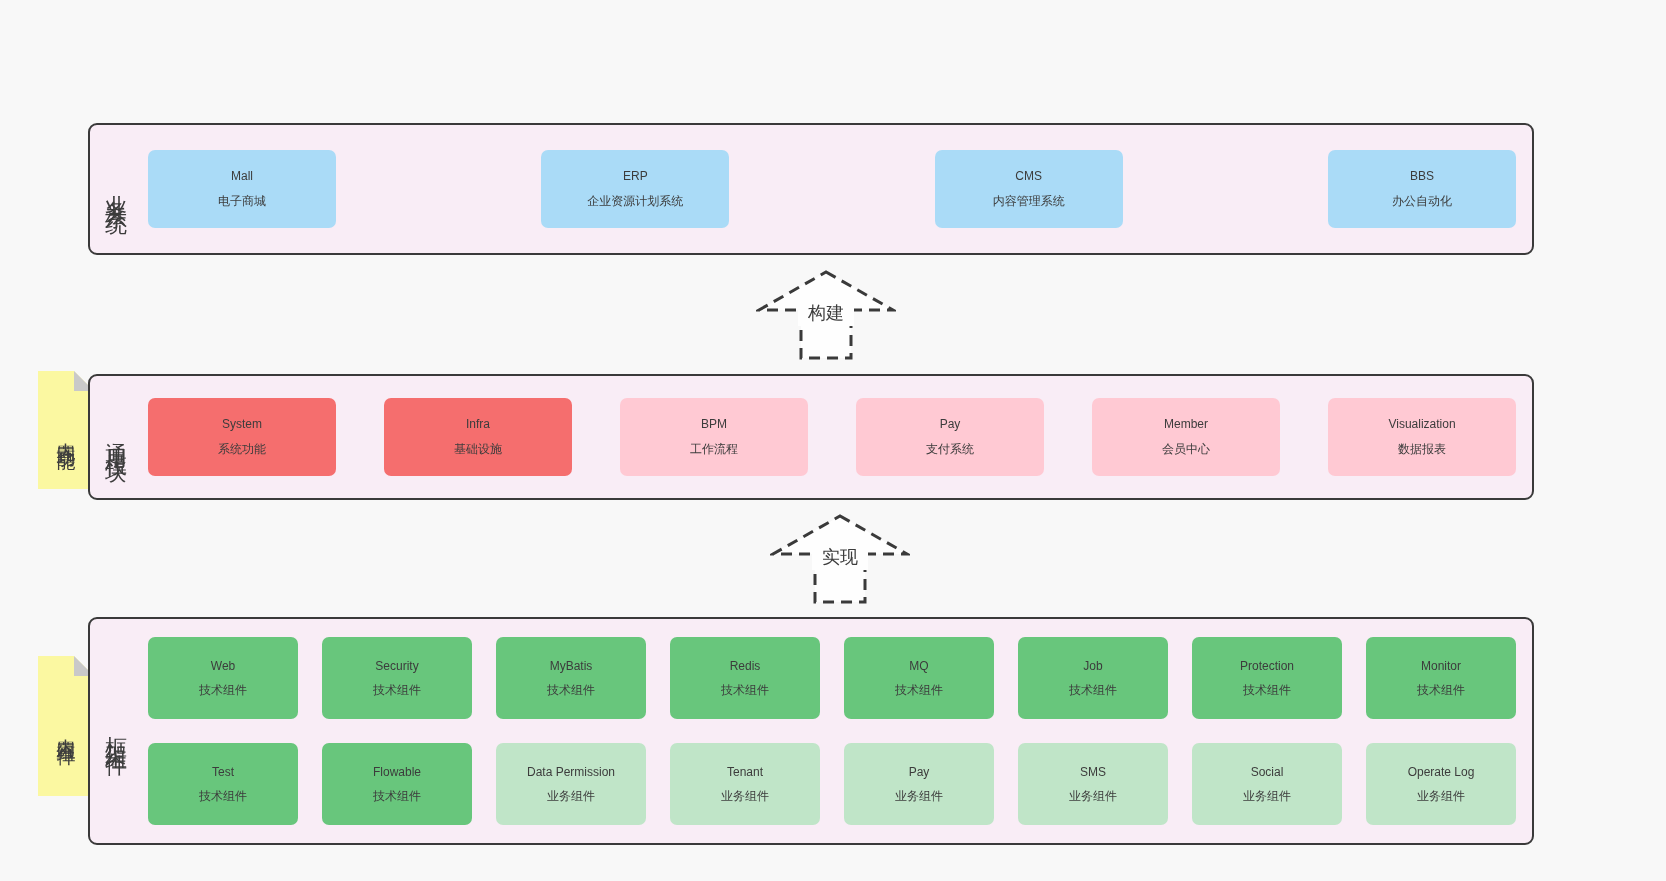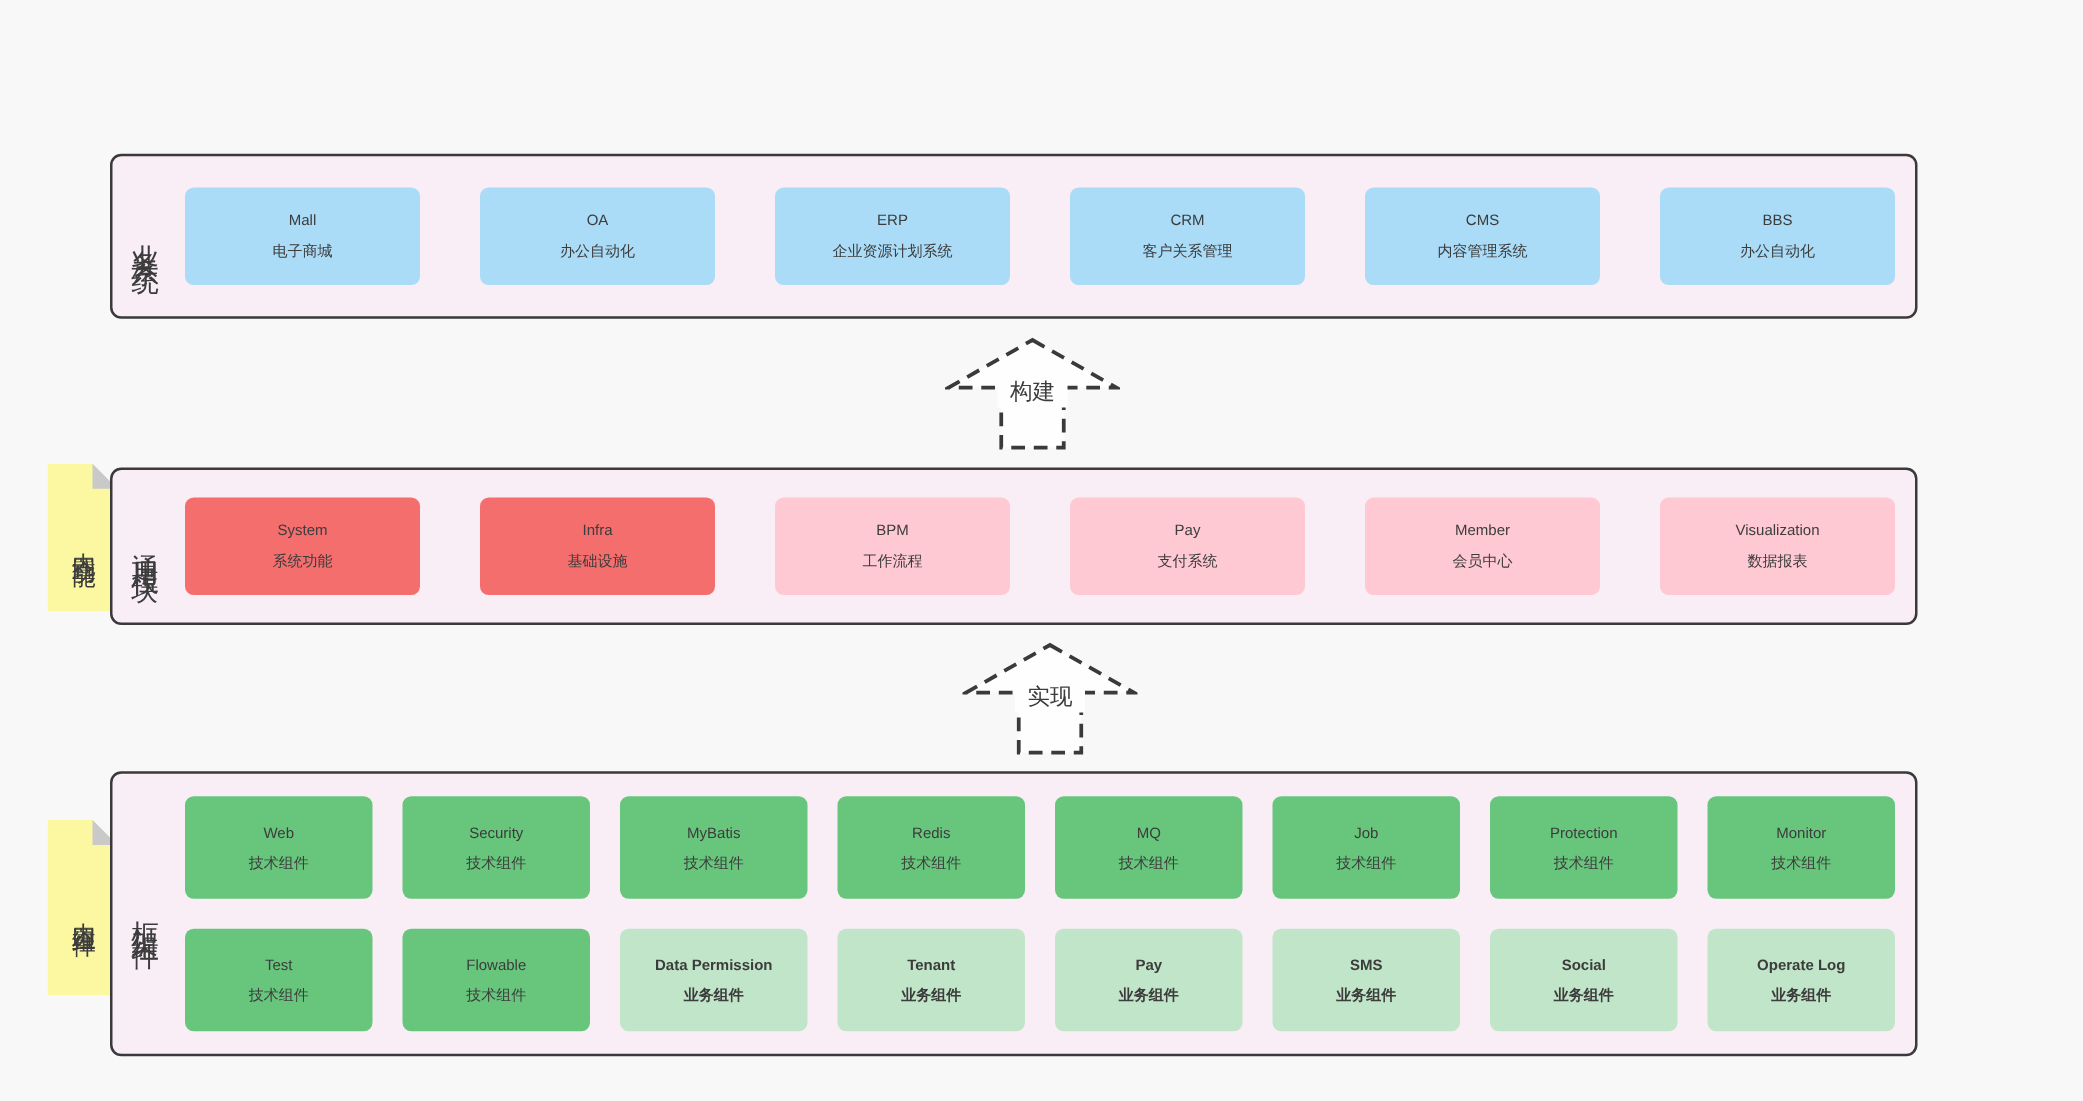--- a/index.html
+++ b/index.html
@@ -51,21 +51,21 @@
     text-align:center;
     font-size:12px;line-height:25px;
     color:var(--text,#3c3c3c);
     padding:2px 6px;box-sizing:border-box;
   }
   .panel-components .box{width:150px;height:82px;line-height:24px;}
   .box--blue{background:var(--blue,#aadbf7);}
   .box--red{background:var(--red,#f56e6e);}
   .box--pink{background:var(--pink,#ffc9d3);}
   .box--green{background:var(--green,#68c67c);}
-  .box--light-green{background:var(--light-green,#c0e5c8);font-weight:bold;}
+  .box--light-green{background:var(--light-green,#c0e5c8);}
 
   
   .sticky{position:absolute;z-index:1;}
   #sticky-modules{left:38px;top:371px;width:56px;height:118px;}
   #sticky-components{left:38px;top:656px;width:56px;height:140px;}
   .sticky svg{position:absolute;inset:0;}
   .sticky-body{fill:var(--sticky-yellow,#fbf8a1);}
   .sticky-flap{fill:var(--sticky-fold,#c9c9c9);}
   .sticky-text{
     position:absolute;inset:0;
@@ -118,30 +118,22 @@
 
   <section class="panel panel-business">
     <div class="panel-label">业务系统</div>
     <div class="rows">
         <div class="row">
           <div class="box box--blue">
             <div>Mall</div>
             <div>电子商城</div>
           </div>
           <div class="box box--blue">
-            <div>OA</div>
-            <div>办公自动化</div>
-          </div>
-          <div class="box box--blue">
             <div>ERP</div>
             <div>企业资源计划系统</div>
-          </div>
-          <div class="box box--blue">
-            <div>CRM</div>
-            <div>客户关系管理</div>
           </div>
           <div class="box box--blue">
             <div>CMS</div>
             <div>内容管理系统</div>
           </div>
           <div class="box box--blue">
             <div>BBS</div>
             <div>办公自动化</div>
           </div>
         </div>

